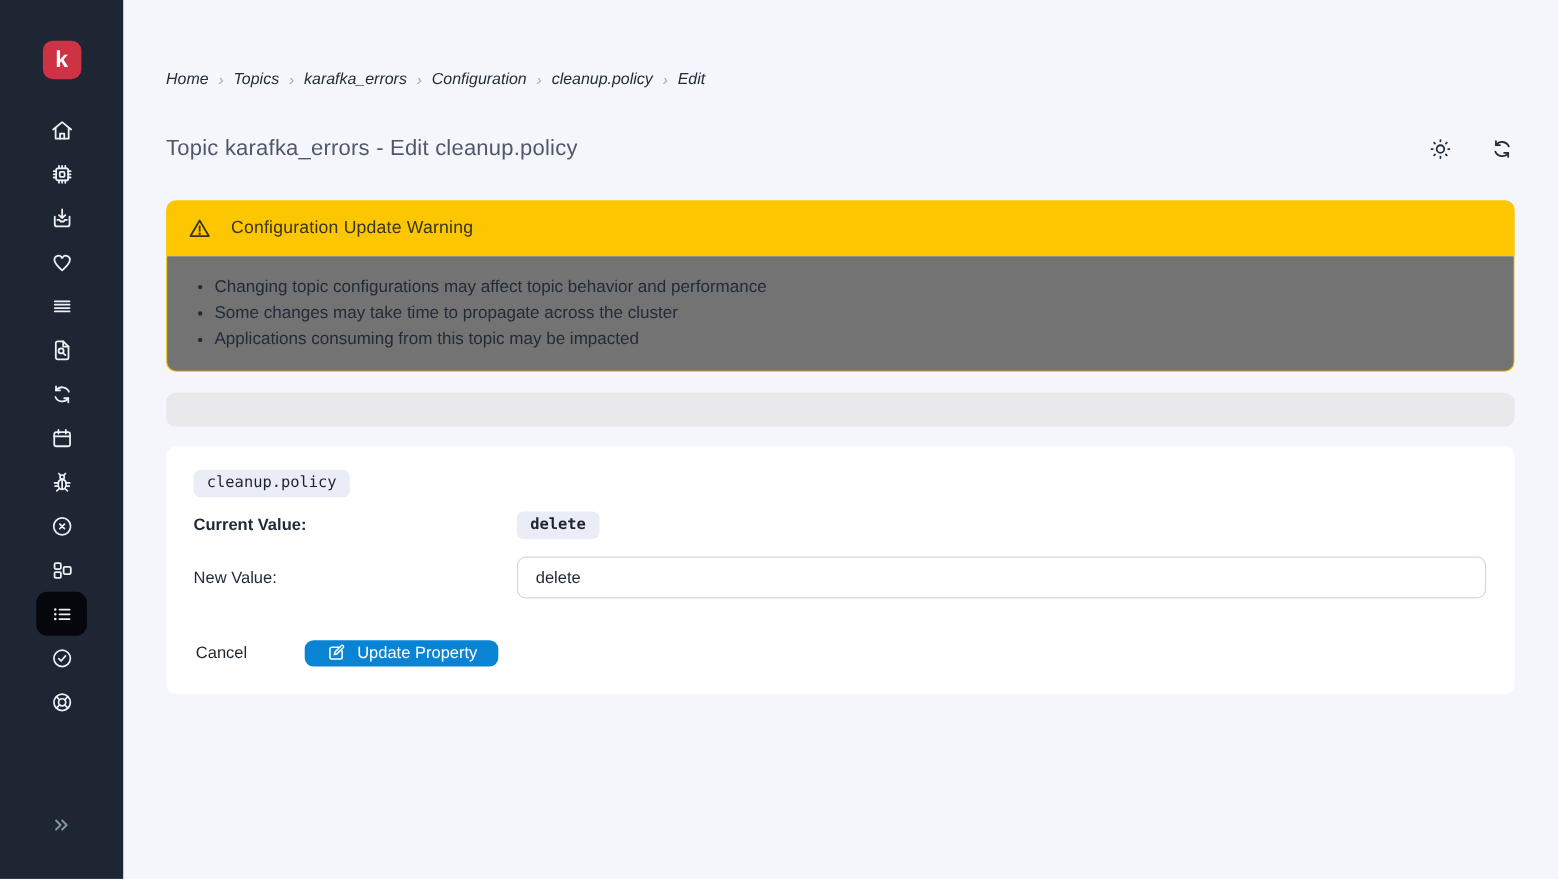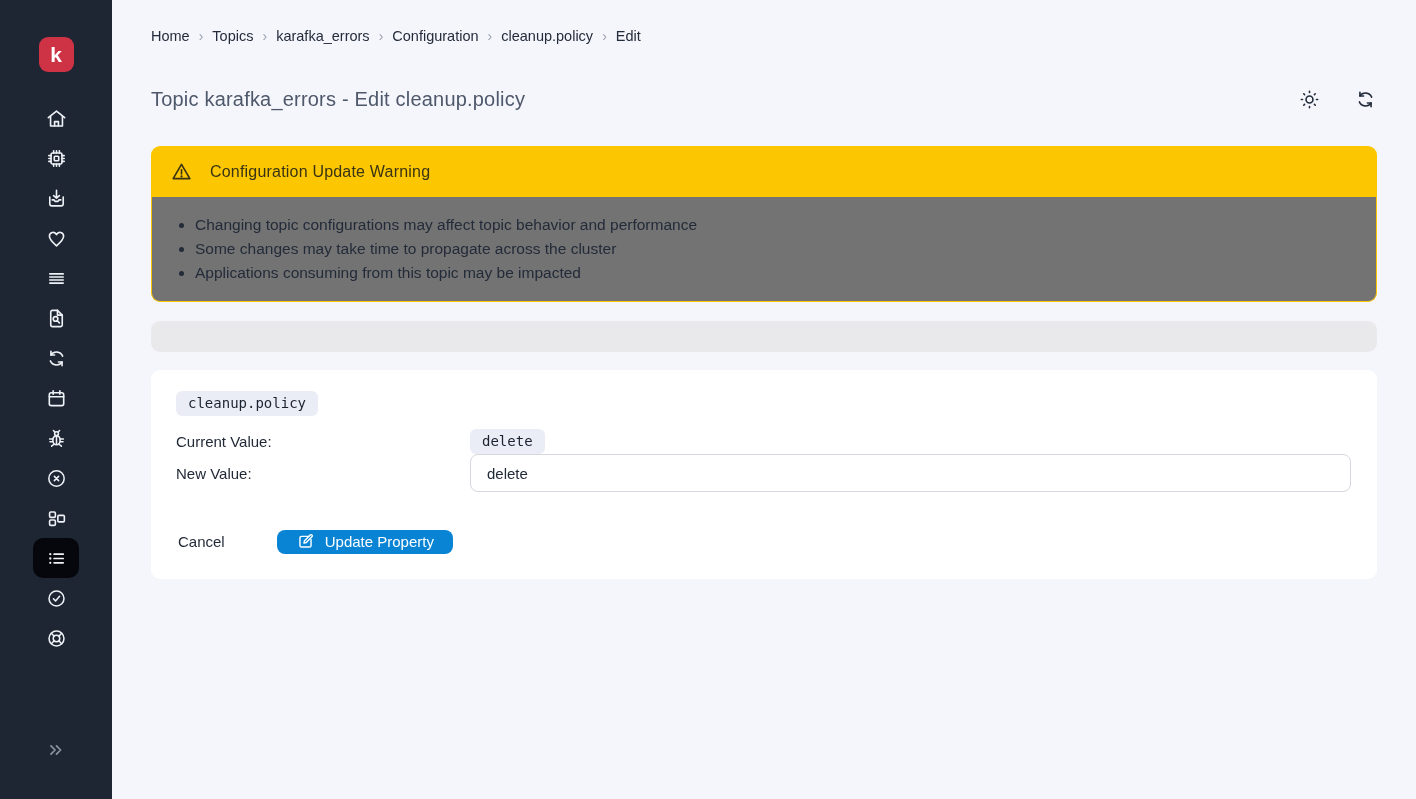--- a/index.html
+++ b/index.html
@@ -37,23 +37,23 @@
   .collapse-btn {
     position:absolute; bottom:38px; left:0; width:112px;
     display:flex; justify-content:center;
     color:#8a93a4; cursor:pointer;
   }
 
   
   .main { flex:1; padding:0 39px; position:relative; }
 
   .breadcrumb {
-    margin-top:28px;
+    margin-top:64px;
     display:flex; align-items:center; gap:9px;
-    font-size:14.5px; font-weight:500; color:#242c3b;
+    font-size:14.5px; font-weight:500; color:#242c3b;font-style:italic;
   }
   .breadcrumb .sep { color:#9aa1ad; font-size:14px; font-weight:400; }
   .crumb { cursor:pointer; }
 
   .title-row { margin-top:44px; display:flex; align-items:center; justify-content:space-between; }
   .page-title {
     font-size:20px; font-weight:300; color:#4e586a; letter-spacing:.2px;
   }
   .header-actions { display:flex; align-items:center; gap:33px; color:#232c3c; }
   .icon-btn { cursor:pointer; display:flex; }
@@ -86,21 +86,21 @@
 
   
   .form-card {
     margin-top:18px; background:#fff; border-radius:9px;
     padding:20px 26px 21px 25px;
   }
   .form-row {
     display:grid; grid-template-columns:294px 1fr; align-items:center;
   }
   .row-property { margin-bottom:12px; min-height:26px; }
-  .row-current  { min-height:26px; }
+  .row-current  { margin-bottom:16px; min-height:26px;font-weight:bold; }
   .row-new      { margin-bottom:33px; }
   .form-label { font-size:15px; color:#222a38; }
   .code-badge {
     display:inline-block; justify-self:start;
     background:#ebedf6; border-radius:6px;
     padding:4px 12px 5px 12px;
     font-family:"DejaVu Sans Mono", monospace;
     font-size:14px; color:#1b2230;
   }
   .text-input {

